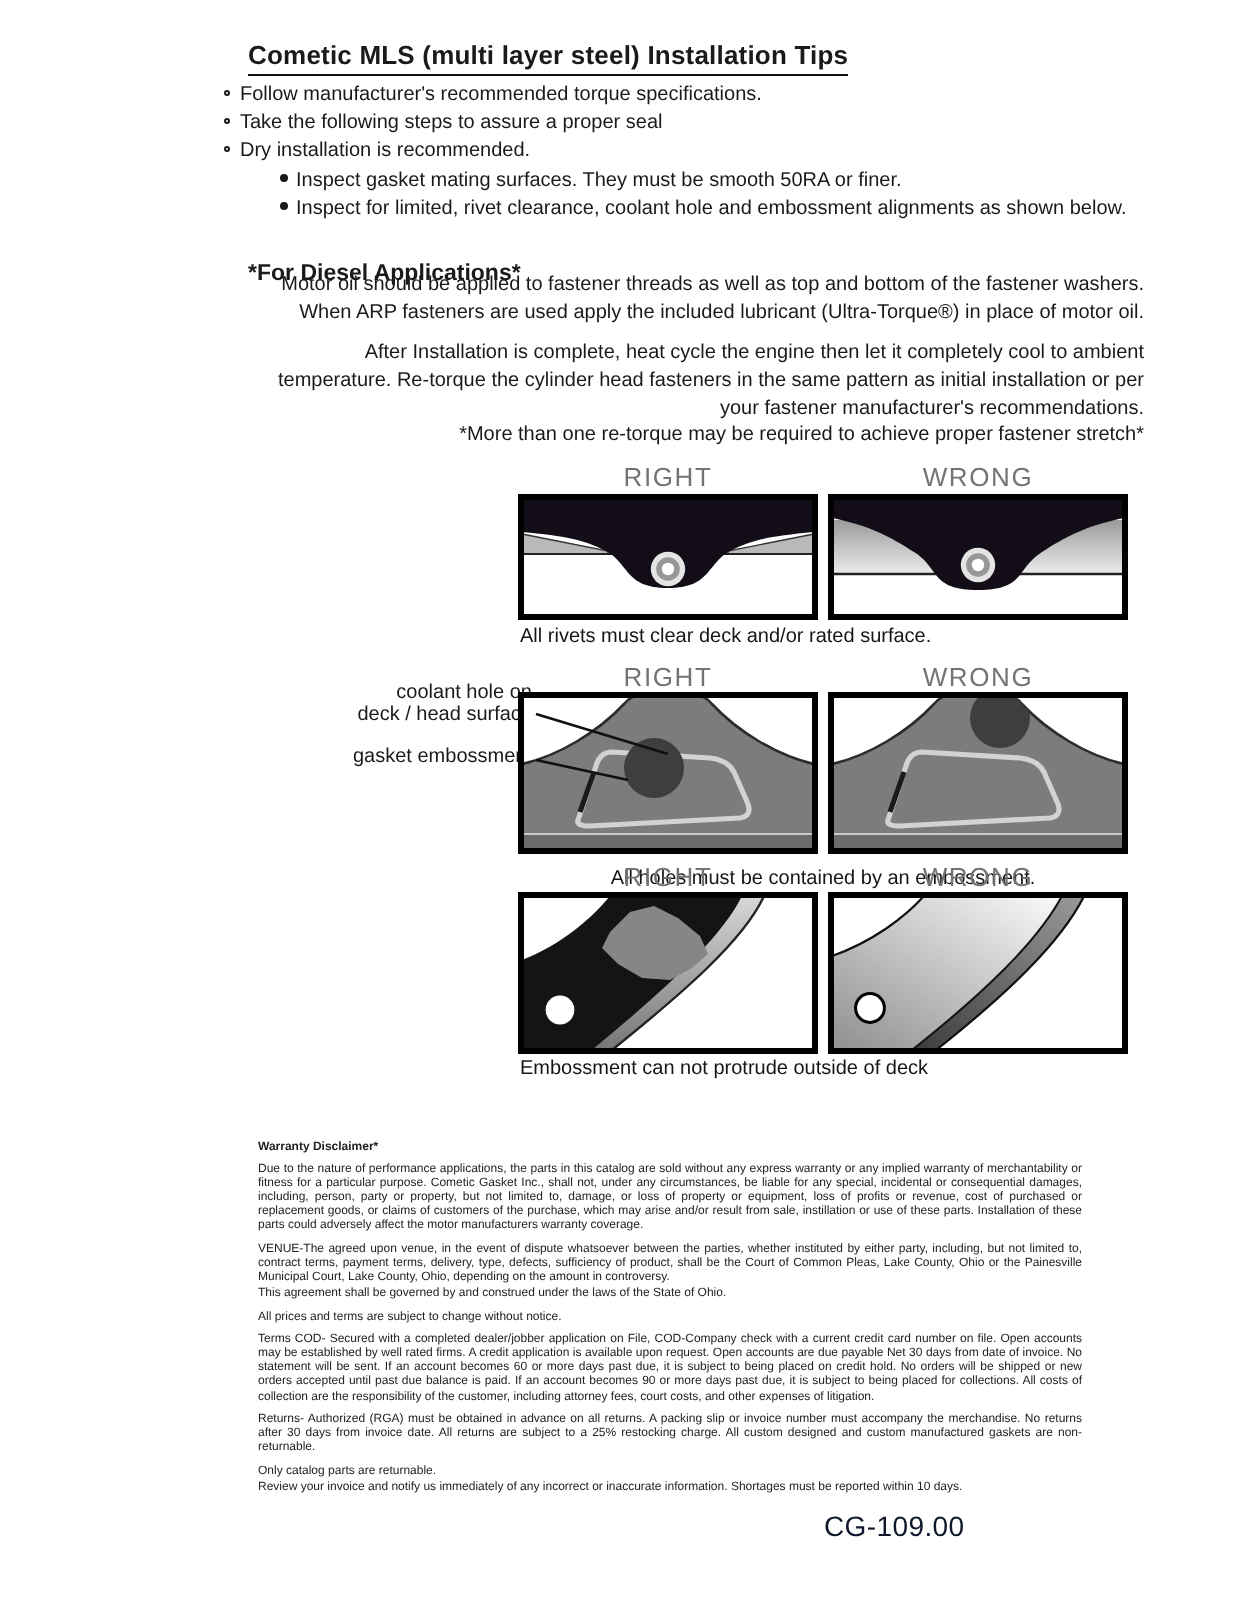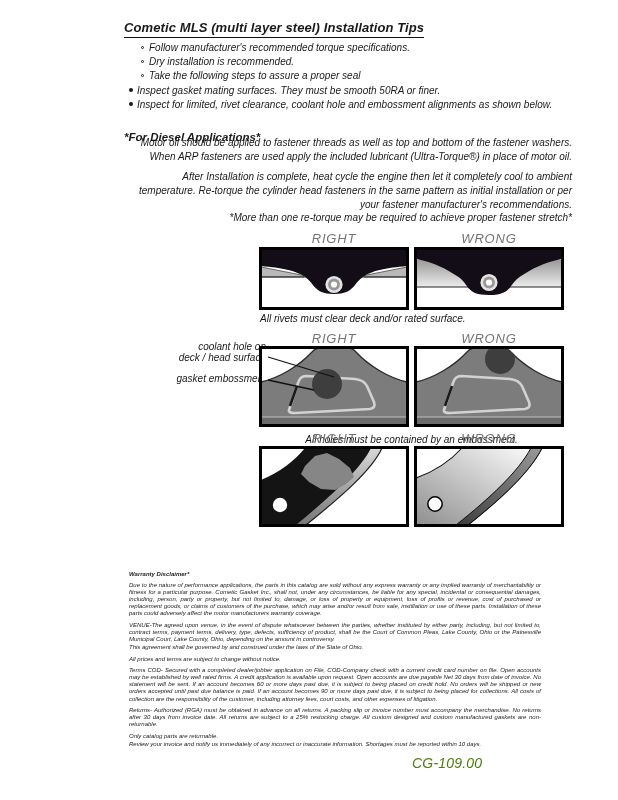--- a/index.html
+++ b/index.html
@@ -1,78 +1,78 @@
 <!DOCTYPE html>
 <html><head>
 <meta charset="utf-8">
 <style>
   * { margin:0; padding:0; box-sizing:border-box; }
   html,body { background:#ffffff; }
   .page {
     position:relative; width:570px; height:800px; background:#ffffff;
     font-family:"Liberation Sans", "DejaVu Sans", sans-serif; color:#1a1a1a;
-    overflow:hidden; margin:0 auto;font-style:italic;
+    overflow:hidden; margin:0 auto;
   }
   .abs { position:absolute; }
   .title {
     left:100px; top:20px; font-size:13px; font-weight:bold;
     letter-spacing:0.1px;
   }
   .title span { display:inline-block; border-bottom:1.6px solid #111; padding-bottom:2px; }
   .bullets { left:88px; top:41px; width:470px; font-size:10px; line-height:14.2px; }
-  .b-row { display:flex; align-items:baseline;margin-left:29px; }
+  .b-row { display:flex; align-items:baseline; }
   .b-open {
     width:3px; height:3px; border:1px solid #1a1a1a; border-radius:50%;
     display:inline-block; margin-right:5px; flex:0 0 auto; position:relative; top:-2px;
   }
-  .sub { margin-left:17px; }
+  .sub { margin-left:28px; }
   .b-fill {
     width:4px; height:4px; background:#1a1a1a; border-radius:50%;
     display:inline-block; margin-right:4px; flex:0 0 auto; position:relative; top:-2px;
   }
   .diesel-head { left:100px; top:118px; font-size:11.5px; font-weight:bold;margin-top:13px; }
   .body-par { left:100px; width:448px; font-size:10px; line-height:14.2px;text-align:right; }
   .p1 { top:136px; }
   .p2 { top:170px; }
   .note { top:211px; }
   .rw-label { width:150px; text-align:center; font-size:13px; letter-spacing:0.8px; color:#737373; }
   .dbox { width:150px; height:63px; }
   .dbox2 { width:150px; height:81px; }
   .caption { font-size:10px; line-height:11.5px; color:#161616; }
   .side-labels { left:118px; top:342px; width:124px; text-align:right; font-size:10px; line-height:10.5px; }
   .side-label2 { left:118px; top:373px; width:124px; text-align:right; font-size:10px; }
   .leader-svg { left:118px; top:336px; width:200px; height:62px; pointer-events:none; z-index:5; }
   .legal { left:105px; top:571px; width:412px; font-size:6px; line-height:7.1px; color:#222; text-align:justify; }
   .legal-head { font-weight:bold; margin-bottom:4px; font-size:6px; }
   .lp { margin:0 0 4.5px 0; }
   .lp.tight { margin-bottom:0.6px; }
-  .page-code { left:388px; top:755px; font-size:14px; color:#4d7c0f; letter-spacing:0.2px; }
+  .page-code { left:388px; top:755px; font-size:14px; color:#0f172a; letter-spacing:0.2px; }
   svg { display:block; }
 </style>
 </head>
 <body>
 
 <div class="page">
 
   <div class="abs title">
     <span>Cometic MLS (multi layer steel) Installation Tips</span>
   </div>
 
   <div class="abs bullets">
     <div class="b-row">
       <span class="b-open"></span>
       <span>Follow manufacturer's recommended torque specifications.</span>
     </div>
     <div class="b-row">
       <span class="b-open"></span>
-      <span>Dry installation is recommended.</span>
+      <span>Take the following steps to assure a proper seal</span>
     </div>
     <div class="b-row">
       <span class="b-open"></span>
-      <span>Take the following steps to assure a proper seal</span>
+      <span>Dry installation is recommended.</span>
     </div>
     <div class="b-row sub">
       <span class="b-fill"></span>
       <span>Inspect gasket mating surfaces.  They must be smooth 50RA or finer.</span>
     </div>
     <div class="b-row sub">
       <span class="b-fill"></span>
       <span>Inspect for limited, rivet clearance, coolant hole and embossment alignments as shown below.</span>
     </div>
   </div>
@@ -202,20 +202,21 @@
       </defs>
       <rect x="0" y="0" width="150" height="81" fill="#ffffff"></rect>
       <path d="M2,32 C22,25 38,13 48,2 L128,2 C116,26 88,52 54,79 L2,79 Z" fill="url(#r3w)" stroke="#111" stroke-width="1.1"></path>
       <path d="M128,2 C116,26 88,52 54,79 L42,79 C76,52 104,26 117,2 Z" fill="url(#r3wd)" stroke="#111" stroke-width="1"></path>
       <circle cx="21" cy="58" r="7.2" fill="#ffffff" stroke="#000" stroke-width="1.5"></circle>
       <rect x="1.5" y="1.5" width="147" height="78" fill="none" stroke="#000" stroke-width="3"></rect>
     </svg>
   </div>
 
   <div class="abs caption" style="left:236px; top:529px; width:250px;">
+    <div>Embossment can not protrude outside of deck</div>
   </div>
 
   <div class="abs legal">
     <div class="legal-head">Warranty Disclaimer*</div>
     <p class="lp">Due to the nature of performance applications, the parts in this catalog are sold without any express warranty or any implied warranty of merchantability or fitness for a particular purpose.  Cometic Gasket Inc., shall not, under any circumstances, be liable for any special, incidental or consequential damages, including, person, party or property, but not limited to, damage, or loss of property or equipment, loss of profits or revenue, cost of purchased or replacement goods, or claims of customers of the purchase, which may arise and/or result from sale, instillation or use of these parts.  Installation of these parts could adversely affect the motor manufacturers warranty coverage.</p>
     <p class="lp tight">VENUE-The agreed upon venue, in the event of dispute whatsoever between the parties, whether instituted by either party, including, but not limited to, contract terms, payment terms, delivery, type, defects, sufficiency of product, shall be the Court of Common Pleas, Lake County, Ohio or the Painesville Municipal Court, Lake County, Ohio, depending on the amount in controversy.</p>
     <p class="lp">This agreement shall be governed by and construed under the laws of the State of Ohio.</p>
     <p class="lp">All prices and terms are subject to change without notice.</p>
     <p class="lp">Terms COD- Secured with a completed dealer/jobber application on File, COD-Company check with a current credit card number on file.  Open accounts may be established by well rated firms.  A credit application is available upon request.  Open accounts are due payable Net 30 days from date of invoice.  No statement will be sent.  If an account becomes 60 or more days past due, it is subject to being placed on credit hold.  No orders will be shipped or new orders accepted until past due balance is paid.  If an account becomes 90 or more days past due, it is subject to being placed for collections.  All costs of collection are the responsibility of the customer, including attorney fees, court costs, and other expenses of litigation.</p>
     <p class="lp">Returns- Authorized (RGA) must be obtained in advance on all returns.  A packing slip or invoice number must accompany the merchandise.  No returns after 30 days from invoice date.  All returns are subject to a 25% restocking charge.  All custom designed and custom manufactured gaskets are non-returnable.</p>

